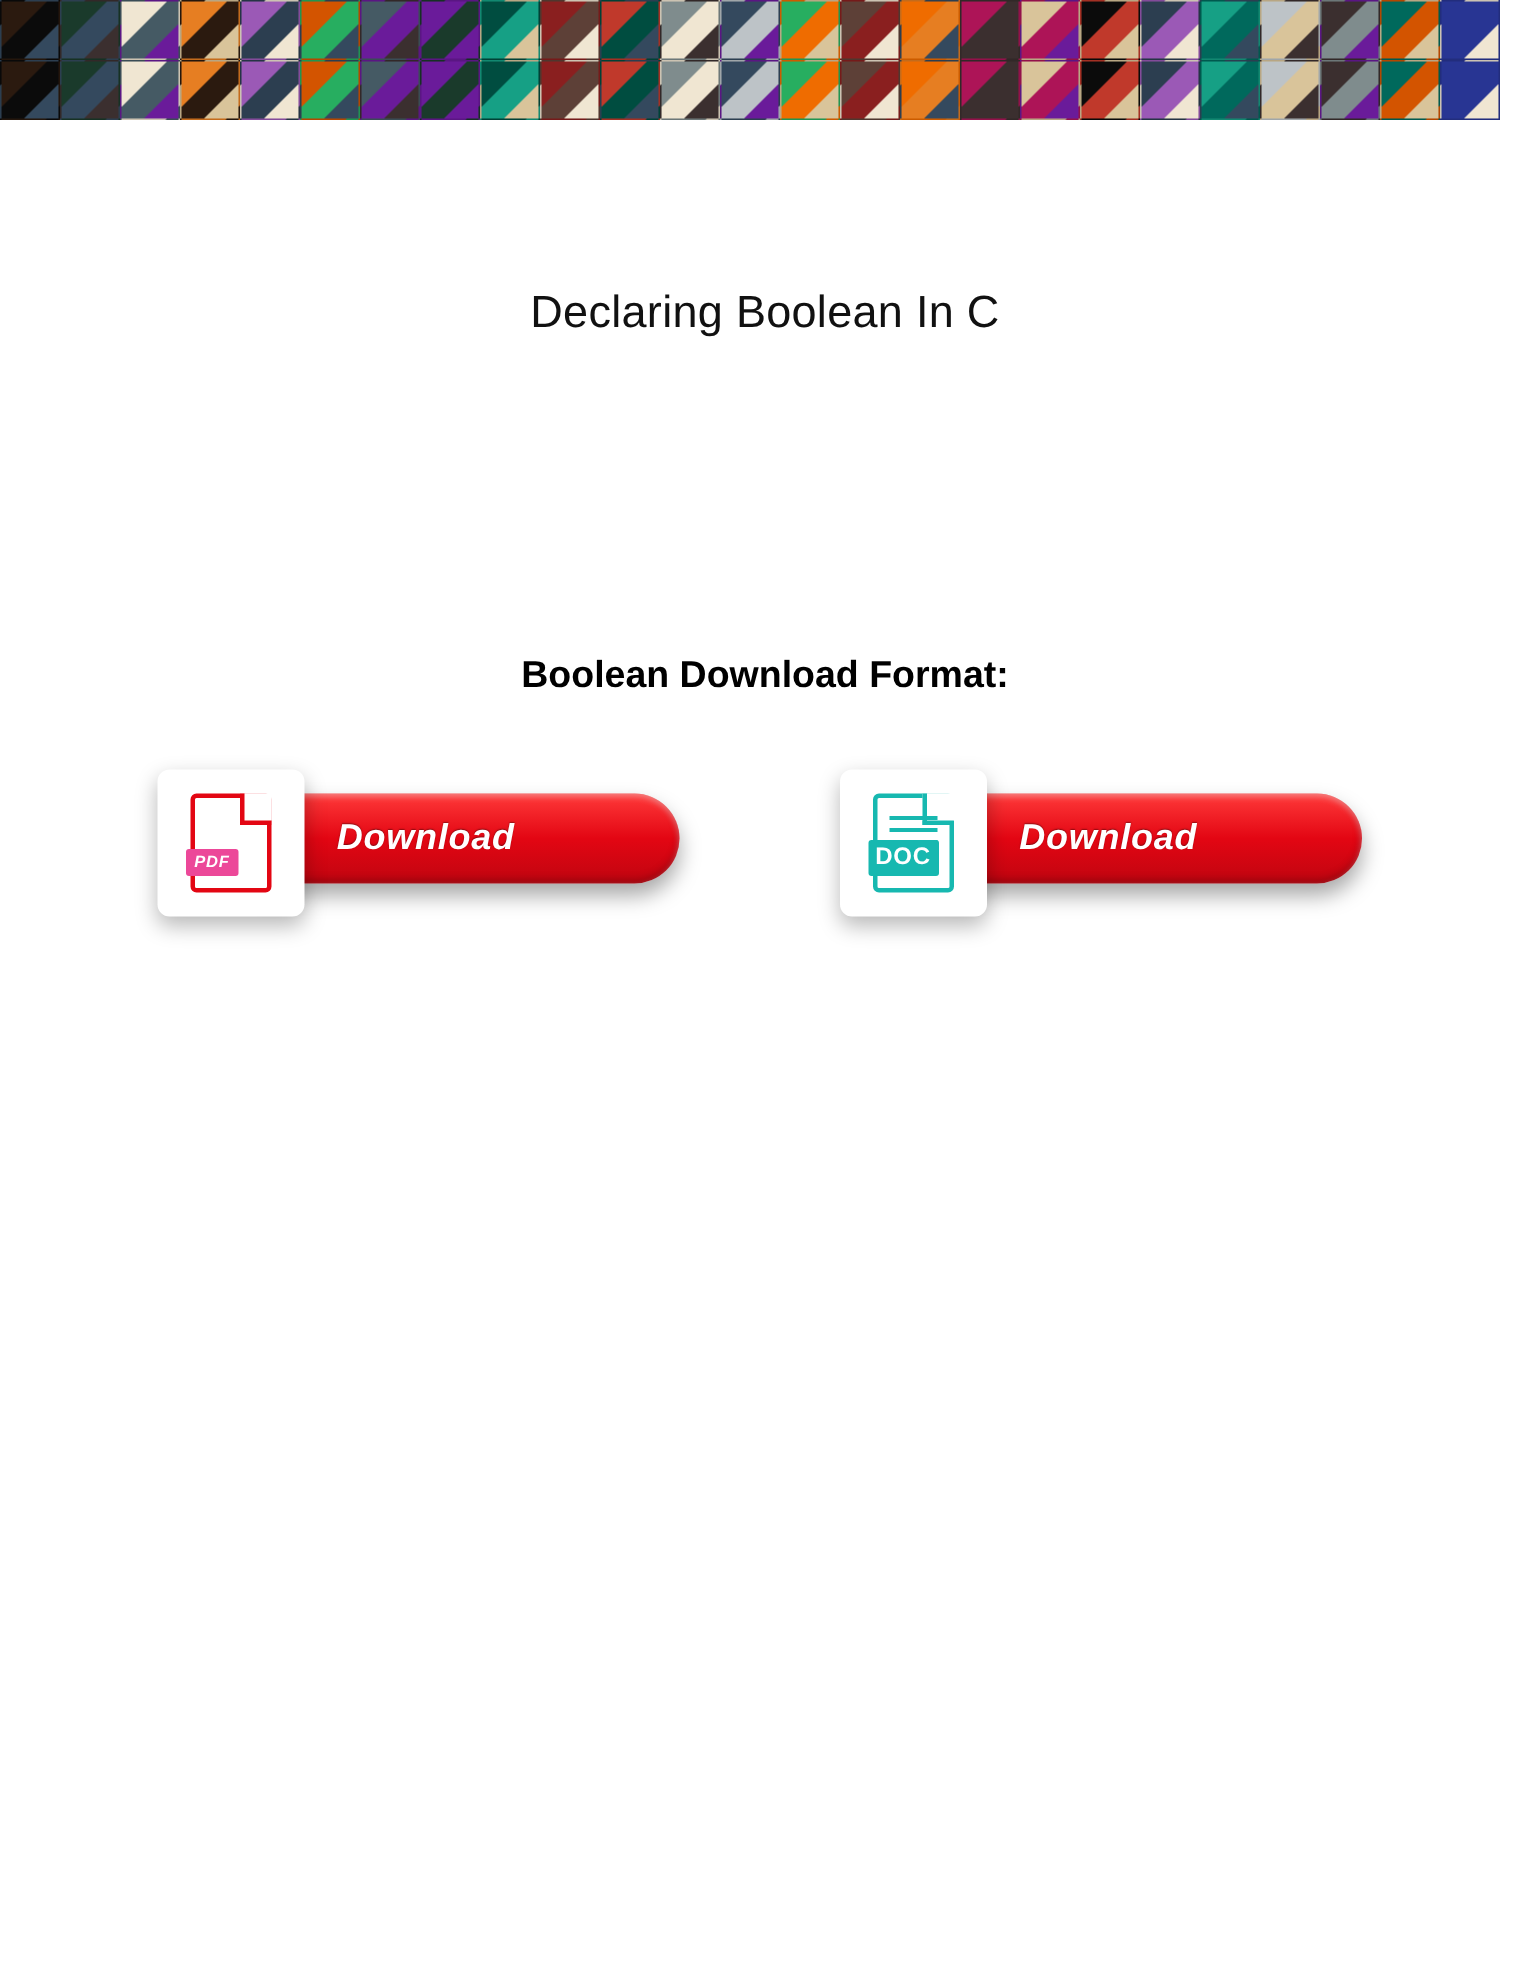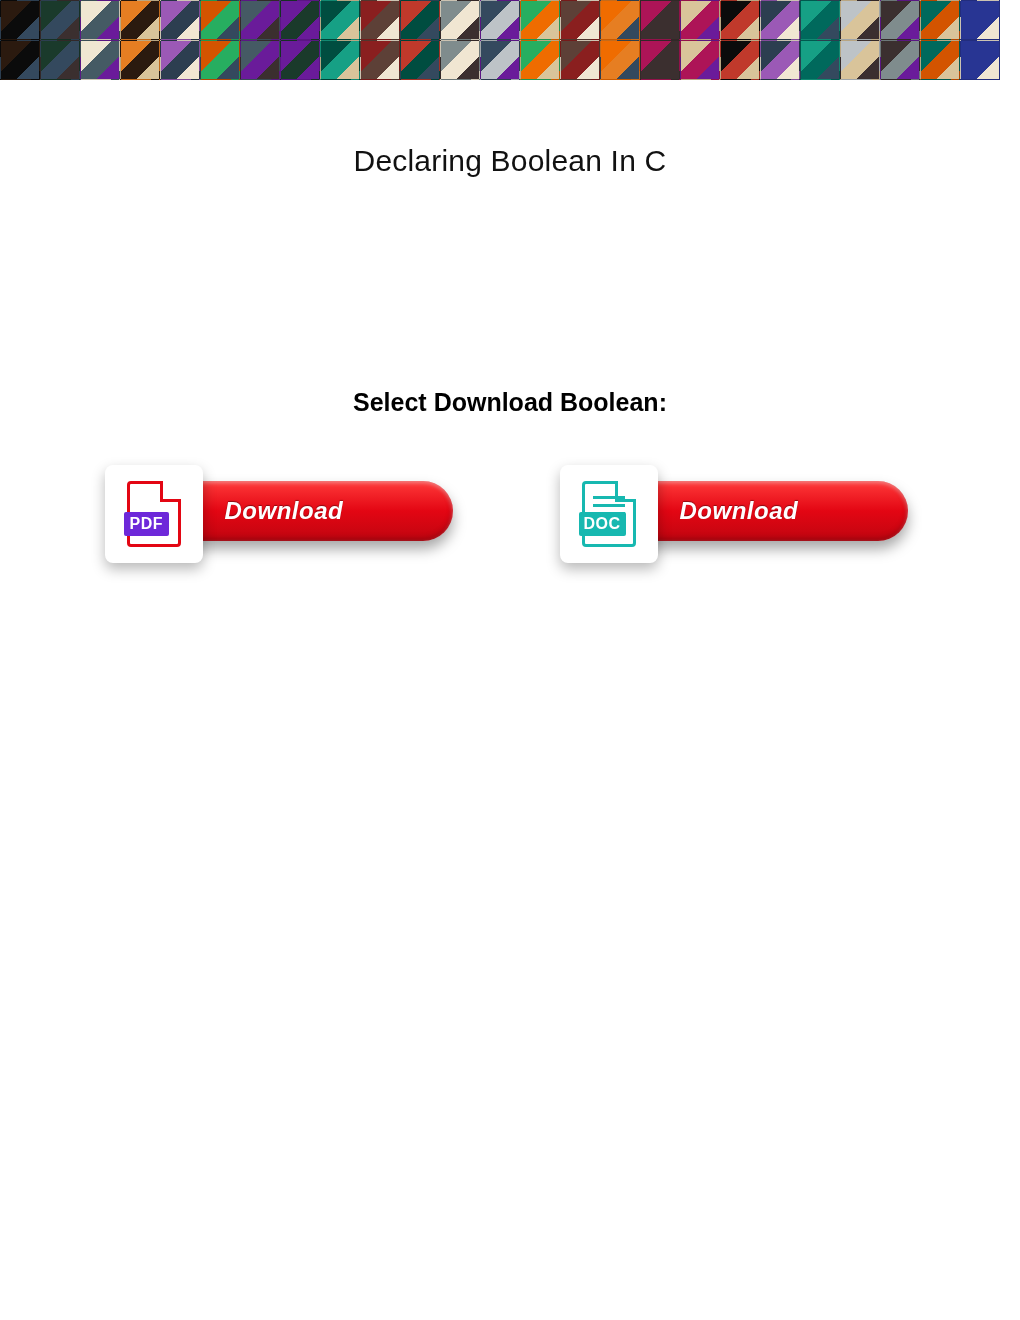--- a/index.html
+++ b/index.html
@@ -24,21 +24,21 @@
     align-items: center;
     justify-content: center;
     overflow: hidden;
     font-size: 6px;
   }
   .page-title {
     text-align: center;
     font-size: 30px;
     font-weight: 400;
     color: #111;
-    margin-top: 64px;
+    margin-top: 112px;
     letter-spacing: 0.2px;
   }
   .select-label {
     text-align: center;
     font-size: 25px;
     font-weight: 700;
     color: #000;
     margin-top: 210px;
   }
   .downloads {
@@ -111,27 +111,28 @@
     top: -3px; right: -3px;
     width: 0; height: 0;
     border-top: 18px solid #fff;
     border-left: 18px solid transparent;
   }
   .pdf-icon { border-color: #e30613; }
   .pdf-icon .badge {
     position: absolute;
     left: -6px;
     bottom: 8px;
-    background: #6d28d9;
+    background: #ec4899;
     color: #fff;
-    font-size: 16px;
+    font-size: 11px;
     font-weight: 700;
     padding: 3px 6px;
     border-radius: 2px;
     letter-spacing: 0.5px;
+    font-style: italic;
   }
   .doc-icon { border-color: #17b8b0; }
   .doc-icon .lines {
     position: absolute;
     top: 12px; left: 8px; right: 8px;
     height: 30px;
     background: repeating-linear-gradient(to bottom, #17b8b0 0, #17b8b0 3px, transparent 3px, transparent 8px);
   }
   .doc-icon .badge {
     position: absolute;
@@ -197,21 +198,21 @@
     <div class="thumb" style="background: linear-gradient(135deg, rgb(44, 62, 80) 0%, rgb(44, 62, 80) 40%, rgb(155, 89, 182) 40%, rgb(155, 89, 182) 70%, rgb(240, 230, 210) 70%, rgb(240, 230, 210) 100%);"></div>
     <div class="thumb" style="background: linear-gradient(135deg, rgb(22, 160, 133) 0%, rgb(22, 160, 133) 40%, rgb(0, 105, 92) 40%, rgb(0, 105, 92) 70%, rgb(52, 73, 94) 70%, rgb(52, 73, 94) 100%);"></div>
     <div class="thumb" style="background: linear-gradient(135deg, rgb(189, 195, 199) 0%, rgb(189, 195, 199) 40%, rgb(217, 196, 154) 40%, rgb(217, 196, 154) 70%, rgb(59, 47, 47) 70%, rgb(59, 47, 47) 100%);"></div>
     <div class="thumb" style="background: linear-gradient(135deg, rgb(59, 47, 47) 0%, rgb(59, 47, 47) 40%, rgb(127, 140, 141) 40%, rgb(127, 140, 141) 70%, rgb(106, 27, 154) 70%, rgb(106, 27, 154) 100%);"></div>
     <div class="thumb" style="background: linear-gradient(135deg, rgb(0, 105, 92) 0%, rgb(0, 105, 92) 40%, rgb(211, 84, 0) 40%, rgb(211, 84, 0) 70%, rgb(217, 196, 154) 70%, rgb(217, 196, 154) 100%);"></div>
     <div class="thumb" style="background: linear-gradient(135deg, rgb(40, 53, 147) 0%, rgb(40, 53, 147) 40%, rgb(40, 53, 147) 40%, rgb(40, 53, 147) 70%, rgb(240, 230, 210) 70%, rgb(240, 230, 210) 100%);"></div>
   </div>
 
 <h1 class="page-title">Declaring Boolean In C</h1>
 
-<div class="select-label">Select Download Boolean:</div>
+<div class="select-label">Boolean Download Format:</div>
 
 <div class="downloads">
 
   <div class="dl-unit">
     <div class="dl-pill">
       <span class="dl-pill-text">Download</span>
     </div>
     <div class="file-tile">
       <div class="file-icon pdf-icon">
         <span class="badge">PDF</span>

